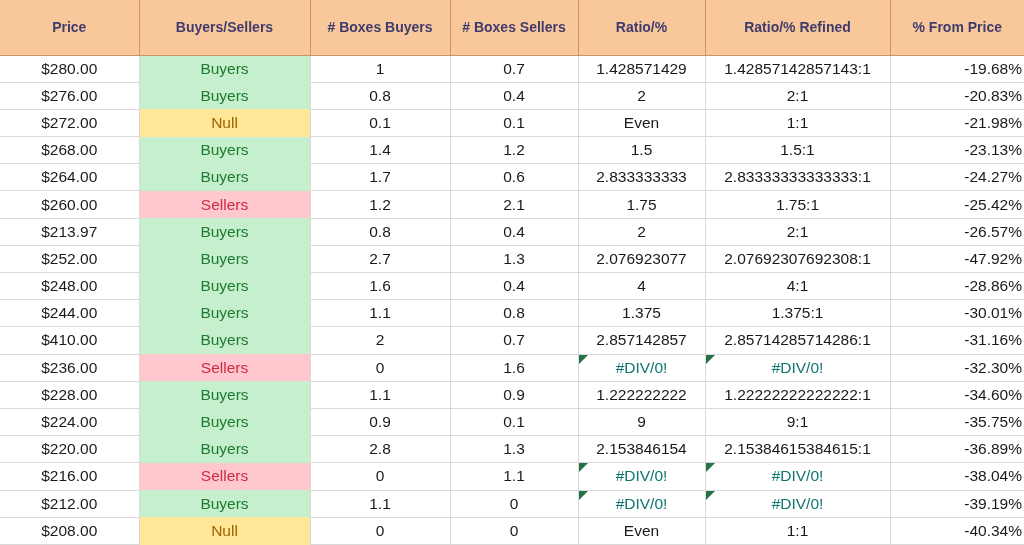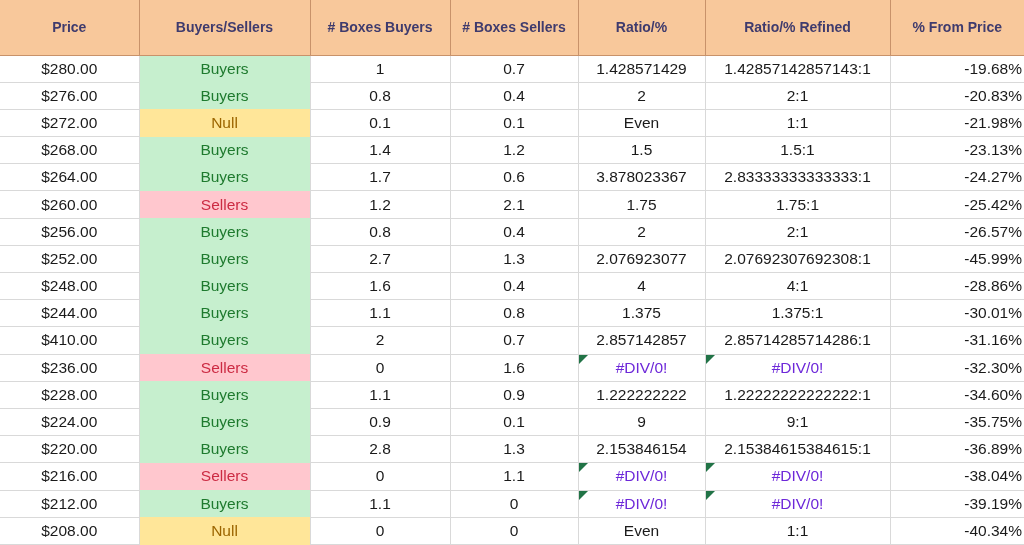--- a/index.html
+++ b/index.html
@@ -77,21 +77,21 @@
     color: #CC2B43;
     border-bottom: none;
   }
   td.cell-null {
     background: #FFE699;
     color: #9C6500;
     border-bottom: none;
   }
 
   td.err {
-    color: #6d28d9;
+    color: #0f766e;
   }
   td.err .err-flag {
     position: absolute;
     top: 0;
     left: 0;
     width: 0;
     height: 0;
     border-top: 9px solid #217346;
     border-right: 9px solid transparent;
     pointer-events: none;
@@ -157,50 +157,50 @@
           <td>1.2</td>
           <td>1.5</td>
           <td>1.5:1</td>
           <td>-23.13%</td>
         </tr>
         <tr>
           <td>$264.00</td>
           <td class="cell-buyers">Buyers</td>
           <td>1.7</td>
           <td>0.6</td>
-          <td>3.878023367</td>
+          <td>2.833333333</td>
           <td>2.83333333333333:1</td>
           <td>-24.27%</td>
         </tr>
         <tr>
           <td>$260.00</td>
           <td class="cell-sellers">Sellers</td>
           <td>1.2</td>
           <td>2.1</td>
           <td>1.75</td>
           <td>1.75:1</td>
           <td>-25.42%</td>
         </tr>
         <tr>
-          <td>$256.00</td>
+          <td>$213.97</td>
           <td class="cell-buyers">Buyers</td>
           <td>0.8</td>
           <td>0.4</td>
           <td>2</td>
           <td>2:1</td>
           <td>-26.57%</td>
         </tr>
         <tr>
           <td>$252.00</td>
           <td class="cell-buyers">Buyers</td>
           <td>2.7</td>
           <td>1.3</td>
           <td>2.076923077</td>
           <td>2.07692307692308:1</td>
-          <td>-45.99%</td>
+          <td>-47.92%</td>
         </tr>
         <tr>
           <td>$248.00</td>
           <td class="cell-buyers">Buyers</td>
           <td>1.6</td>
           <td>0.4</td>
           <td>4</td>
           <td>4:1</td>
           <td>-28.86%</td>
         </tr>

